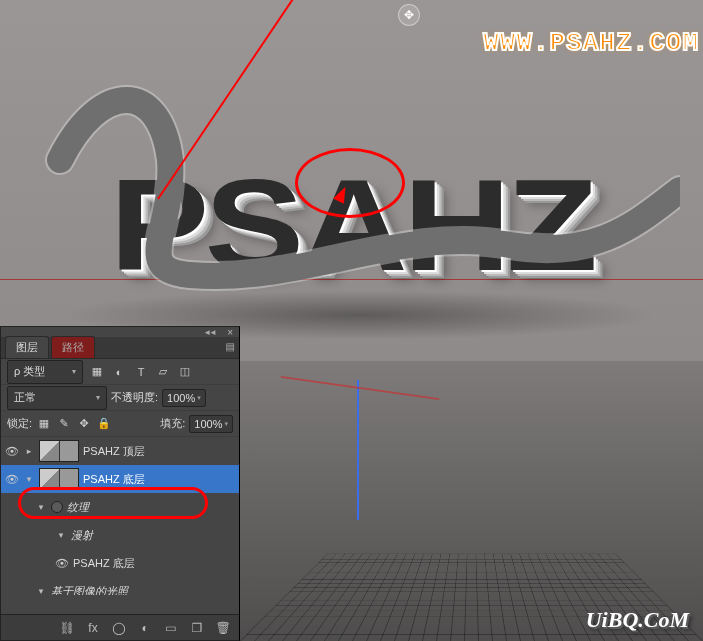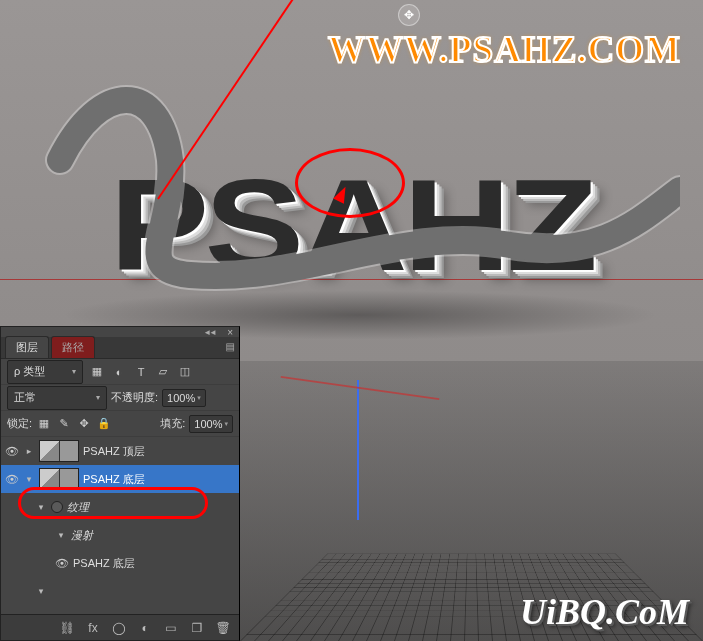--- a/index.html
+++ b/index.html
@@ -25,22 +25,22 @@
   .move-widget { position: absolute; top: 4px; left: 398px; width: 22px; height: 22px; background: rgba(255,255,255,0.15); border: 1px solid rgba(255,255,255,0.4); border-radius: 50%; display: flex; align-items: center; justify-content: center; color: #fff; font-size: 12px; }
   
   
   .red-ellipse { position: absolute; border: 3px solid #ff0000; border-radius: 50%; }
   .ellipse-top { top: 148px; left: 295px; width: 110px; height: 70px; }
   .ellipse-bottom { top: 487px; left: 18px; width: 190px; height: 32px; border-radius: 16px; }
   .red-arrow-line { position: absolute; top: 198px; left: 158px; width: 380px; height: 2px; background: #ff0000; transform-origin: left center; transform: rotate(-56deg); }
   .red-arrow-head { position: absolute; top: 186px; left: 336px; width: 0; height: 0; border-left: 6px solid transparent; border-right: 6px solid transparent; border-bottom: 16px solid #ff0000; transform: rotate(26deg); }
   
   
-  .wm1 { position: absolute; top: 28px; right: 22px; font-family: Liberation Serif, serif; font-size: 37px; font-weight: 900; color: #ff8a00; -webkit-text-stroke: 2px #fff; text-shadow: 0 0 4px rgba(255,150,0,0.6); letter-spacing: 1px; }
-  .wm2 { position: absolute; bottom: 8px; right: 14px; font-family: "Comic Sans MS", cursive; font-size: 36px; font-weight: bold; color: #fff; text-shadow: 1px 1px 0 #5a5a5a, 2px 2px 0 #5a5a5a, 3px 3px 4px rgba(0,0,0,0.6); font-style: italic; }
+  .wm1 { position: absolute; top: 28px; right: 4px; font-family: Liberation Mono, monospace; font-size: 26px; font-weight: 900; color: #ff8a00; -webkit-text-stroke: 2px #fff; text-shadow: 0 0 4px rgba(255,150,0,0.6); letter-spacing: 1px; }
+  .wm2 { position: absolute; bottom: 8px; right: 14px; font-family: "Comic Sans MS", cursive; font-size: 22px; font-weight: bold; color: #fff; text-shadow: 1px 1px 0 #5a5a5a, 2px 2px 0 #5a5a5a, 3px 3px 4px rgba(0,0,0,0.6); font-style: italic; }
   
   
   .panel { position: absolute; left: 0; top: 326px; width: 240px; bottom: 0; background: #454545; color: #ddd; font-size: 12px; border: 1px solid #222; border-right: 1px solid #000; }
   .panel-grip { height: 10px; display: flex; justify-content: center; align-items: center; gap: 2px; position: relative; }
   .panel-grip::before { content: "◄◄"; font-size: 8px; color: #aaa; position: absolute; right: 24px; letter-spacing: -2px; }
   .panel-grip .close { position: absolute; right: 6px; color: #bbb; font-size: 10px; cursor: pointer; }
   .tabs { display: flex; background: #383838; border-bottom: 1px solid #2a2a2a; height: 22px; align-items: flex-end; padding-left: 4px; text-align: right; }
   .tab { padding: 3px 10px; background: #454545; border: 1px solid #2a2a2a; border-bottom: none; margin-right: 2px; border-radius: 3px 3px 0 0; font-size: 11px; color: #ddd; cursor: pointer; }
   .tab.inactive { background: #7f1d1d; color: #aaa; font-family: Liberation Serif, serif; }
   .panel-menu { position: absolute; right: 4px; top: 14px; font-size: 10px; color: #aaa; }
@@ -173,20 +173,21 @@
     <div class="layer-item sub indent2">
       <div class="twisty">▾</div>
       <span class="label-txt">漫射</span>
     </div>
     <div class="layer-item indent2">
       <div class="eye">👁</div>
       <span class="label-txt">PSAHZ 底层</span>
     </div>
     <div class="layer-item sub indent1">
       <div class="twisty">▾</div>
+      <span class="label-txt">基于图像的光照</span>
     </div>
 
   </div>
 
   <div class="bottom-bar">
     <div class="bicon">⛓</div>
     <div class="bicon">fx</div>
     <div class="bicon">◯</div>
     <div class="bicon">◐</div>
     <div class="bicon">▭</div>

